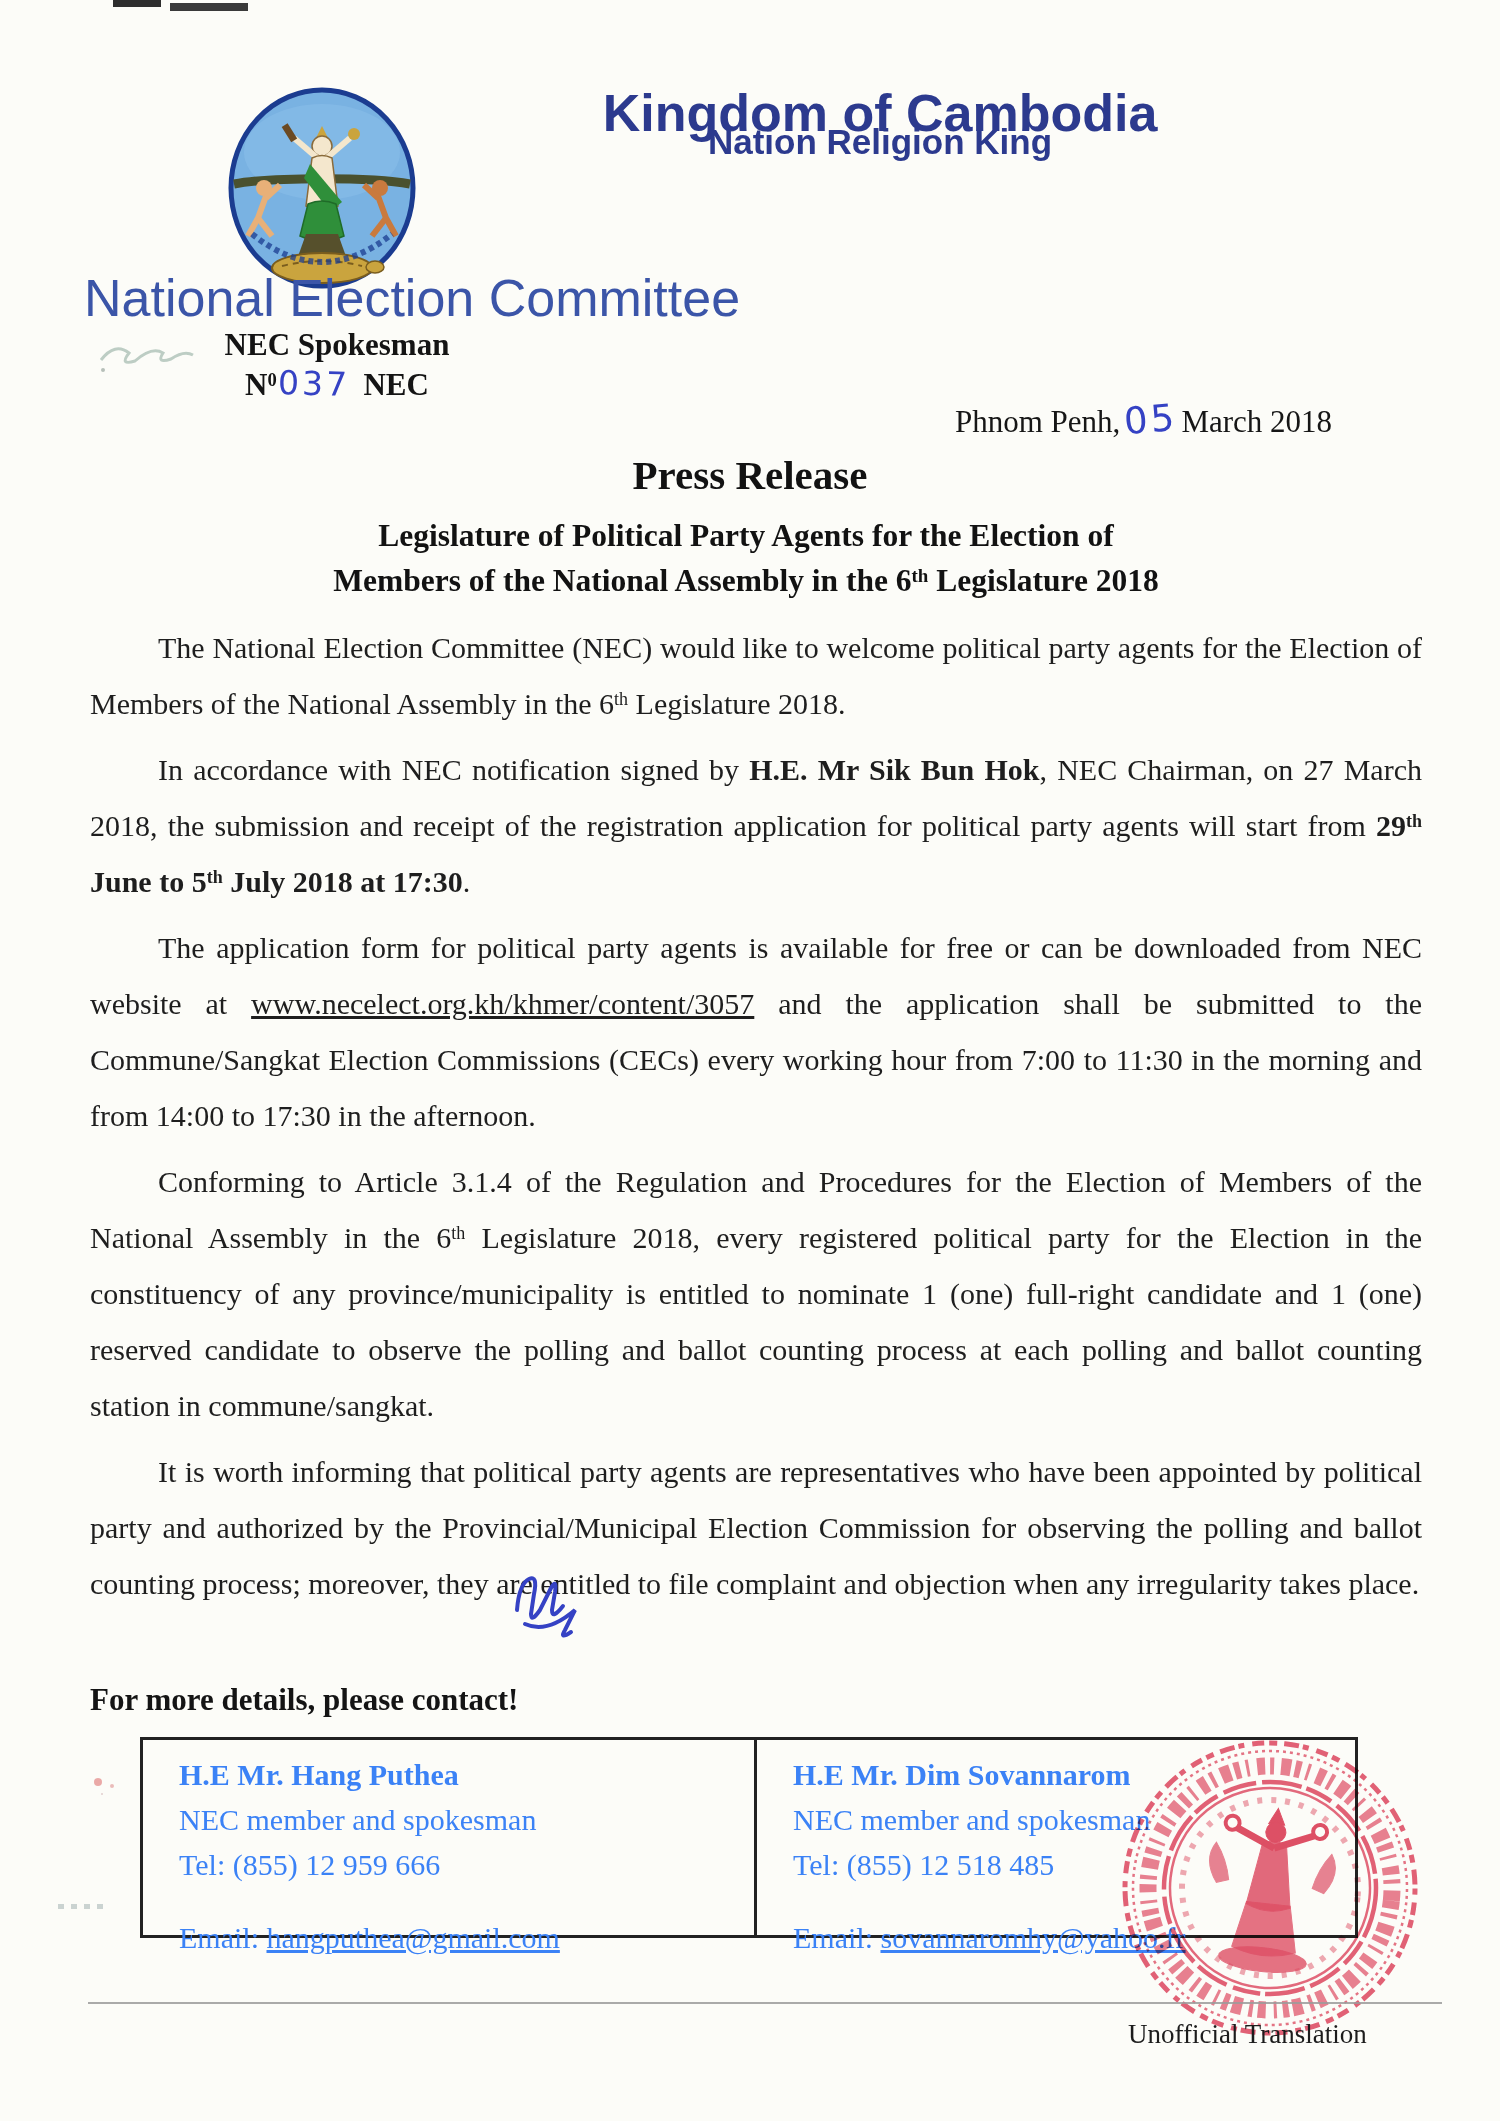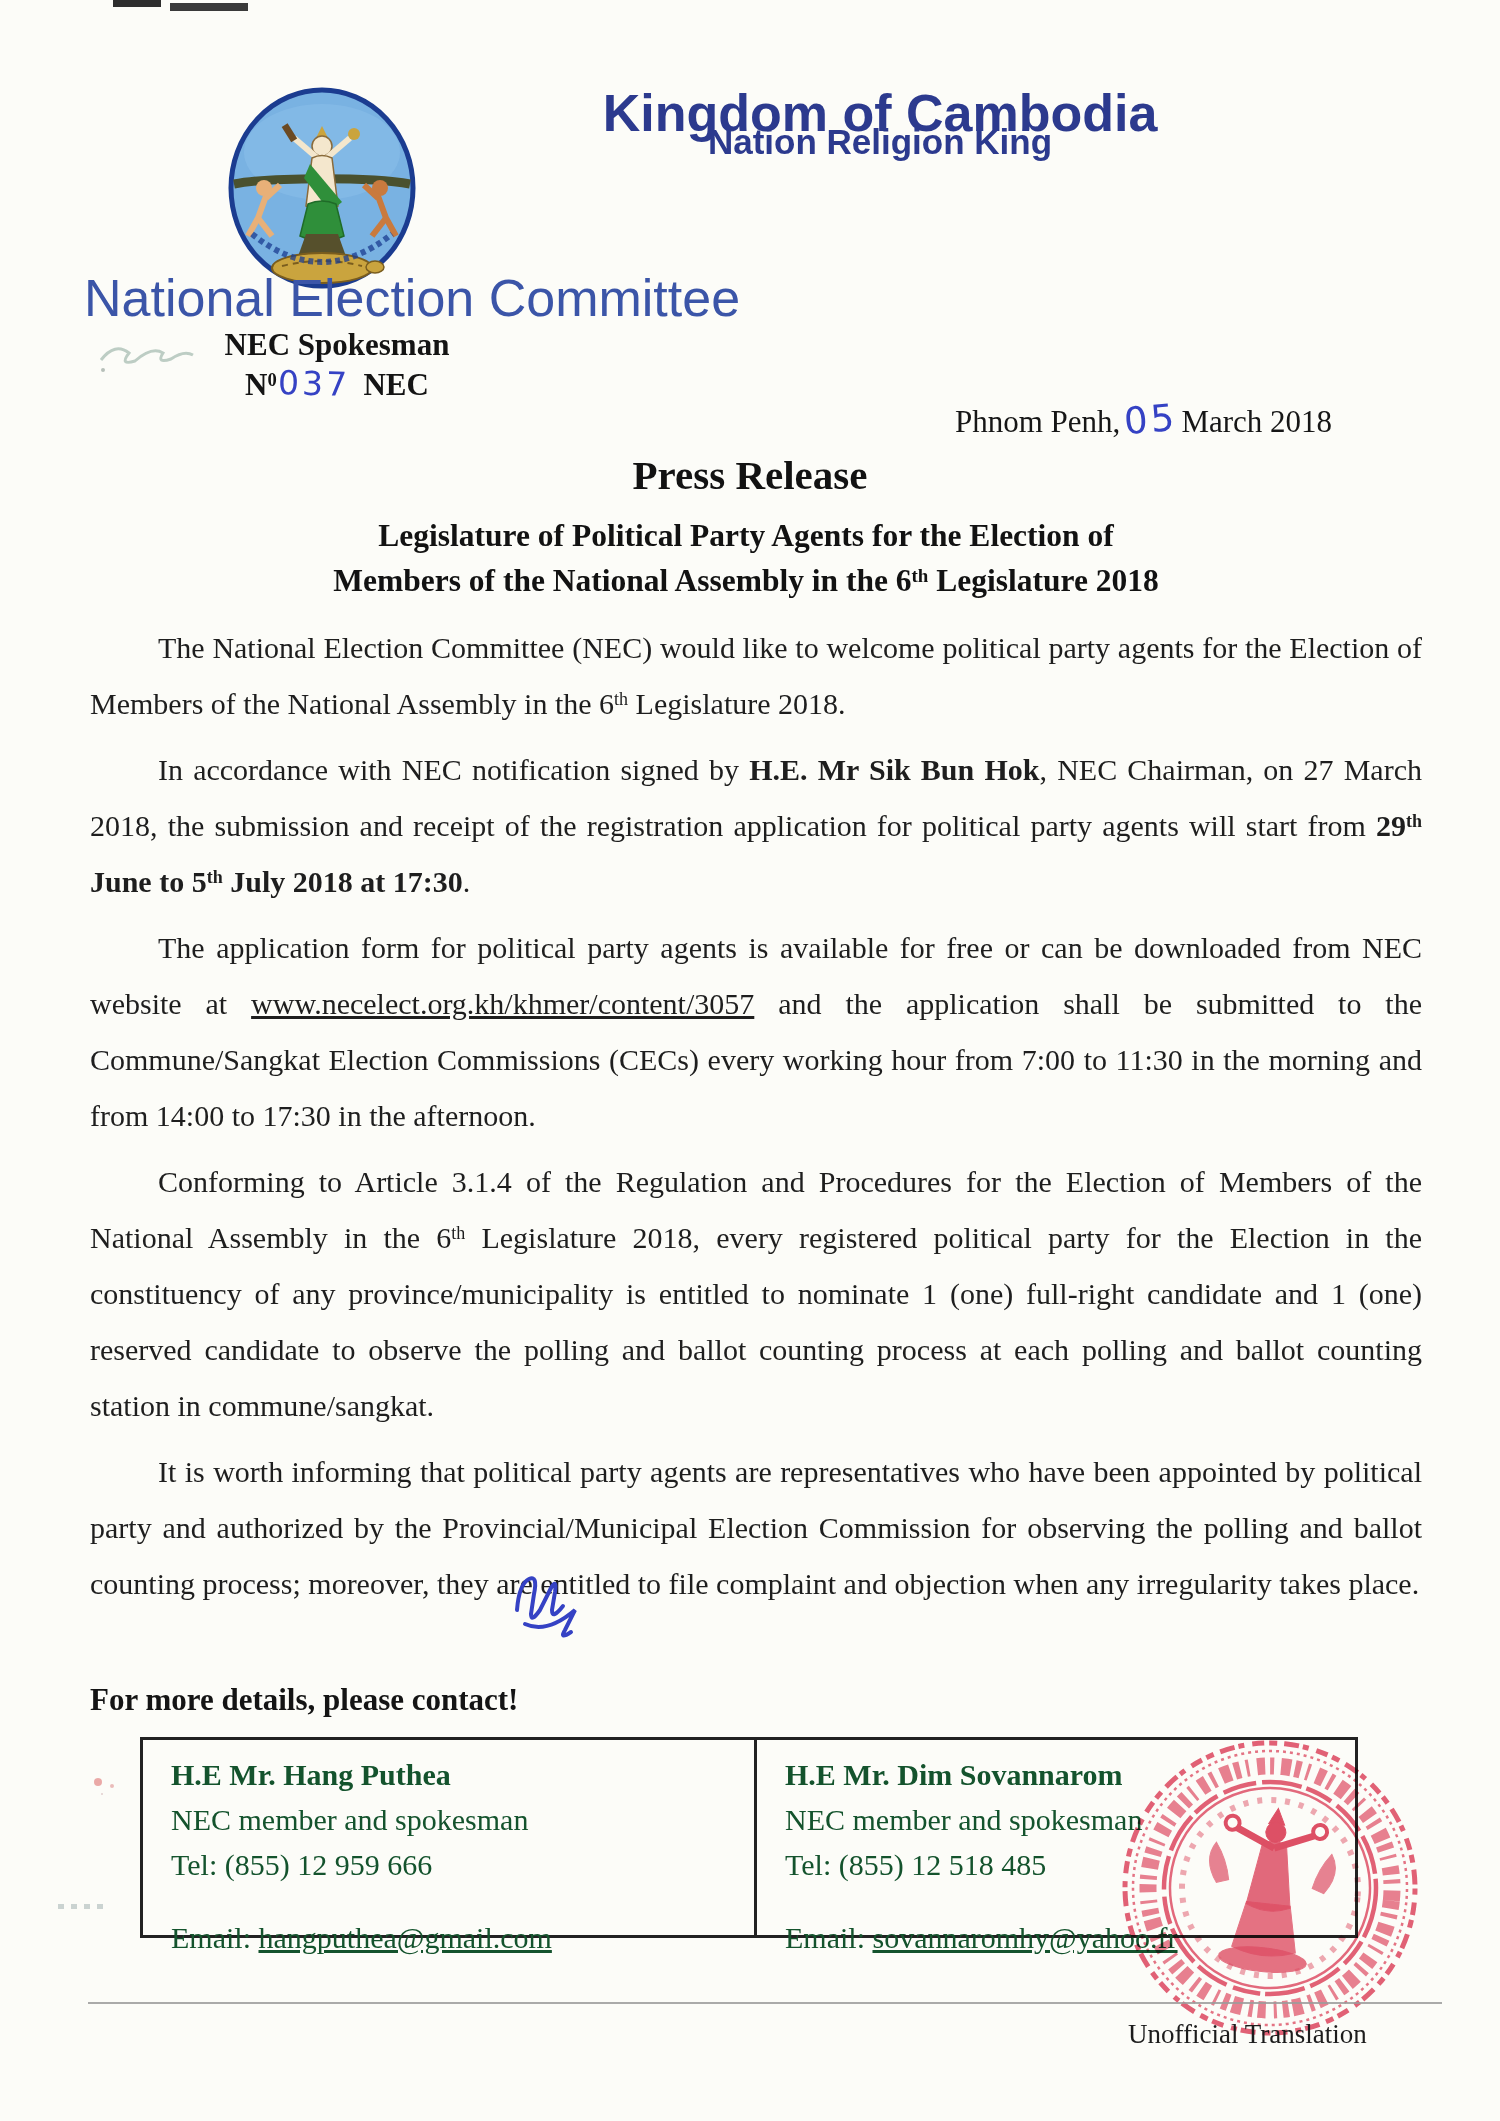--- a/index.html
+++ b/index.html
@@ -43,21 +43,21 @@
   sup{font-size:60%;line-height:0;position:relative;top:-0.5em;vertical-align:baseline;}
   .b{font-weight:bold;}
   .u{text-decoration:underline;}
 
   .sig{position:absolute;left:505px;top:1566px;width:84px;height:80px;}
 
   
   .contact-intro{position:absolute;left:90px;top:1682px;font-weight:bold;font-size:31px;color:#141414;}
   .contact-table{position:absolute;left:140px;top:1737px;width:1218px;height:201px;
       border:3px solid #222;display:flex;box-sizing:border-box;background:rgba(255,255,255,.0);}
-  .card{box-sizing:border-box;padding:12px 16px 0 28px;font-size:30px;color:#14532d;}
+  .card{box-sizing:border-box;padding:12px 16px 0 36px;font-size:30px;color:#3b82f6;}
   .card.left{width:614px;border-right:3px solid #222;}
   .card.right{flex:1;}
   .c-name{font-weight:bold;line-height:45px;}
   .c-role,.c-tel{line-height:45px;}
   .c-email{margin-top:28px;line-height:45px;}
 
   .stamp{position:absolute;left:1118px;top:1736px;width:304px;height:304px;
       mix-blend-mode:multiply;opacity:.95;transform:rotate(6deg);}
 
   .footer-line{position:absolute;left:88px;top:2002px;width:1354px;border-top:2px solid #9b9b9b;opacity:.85;}

